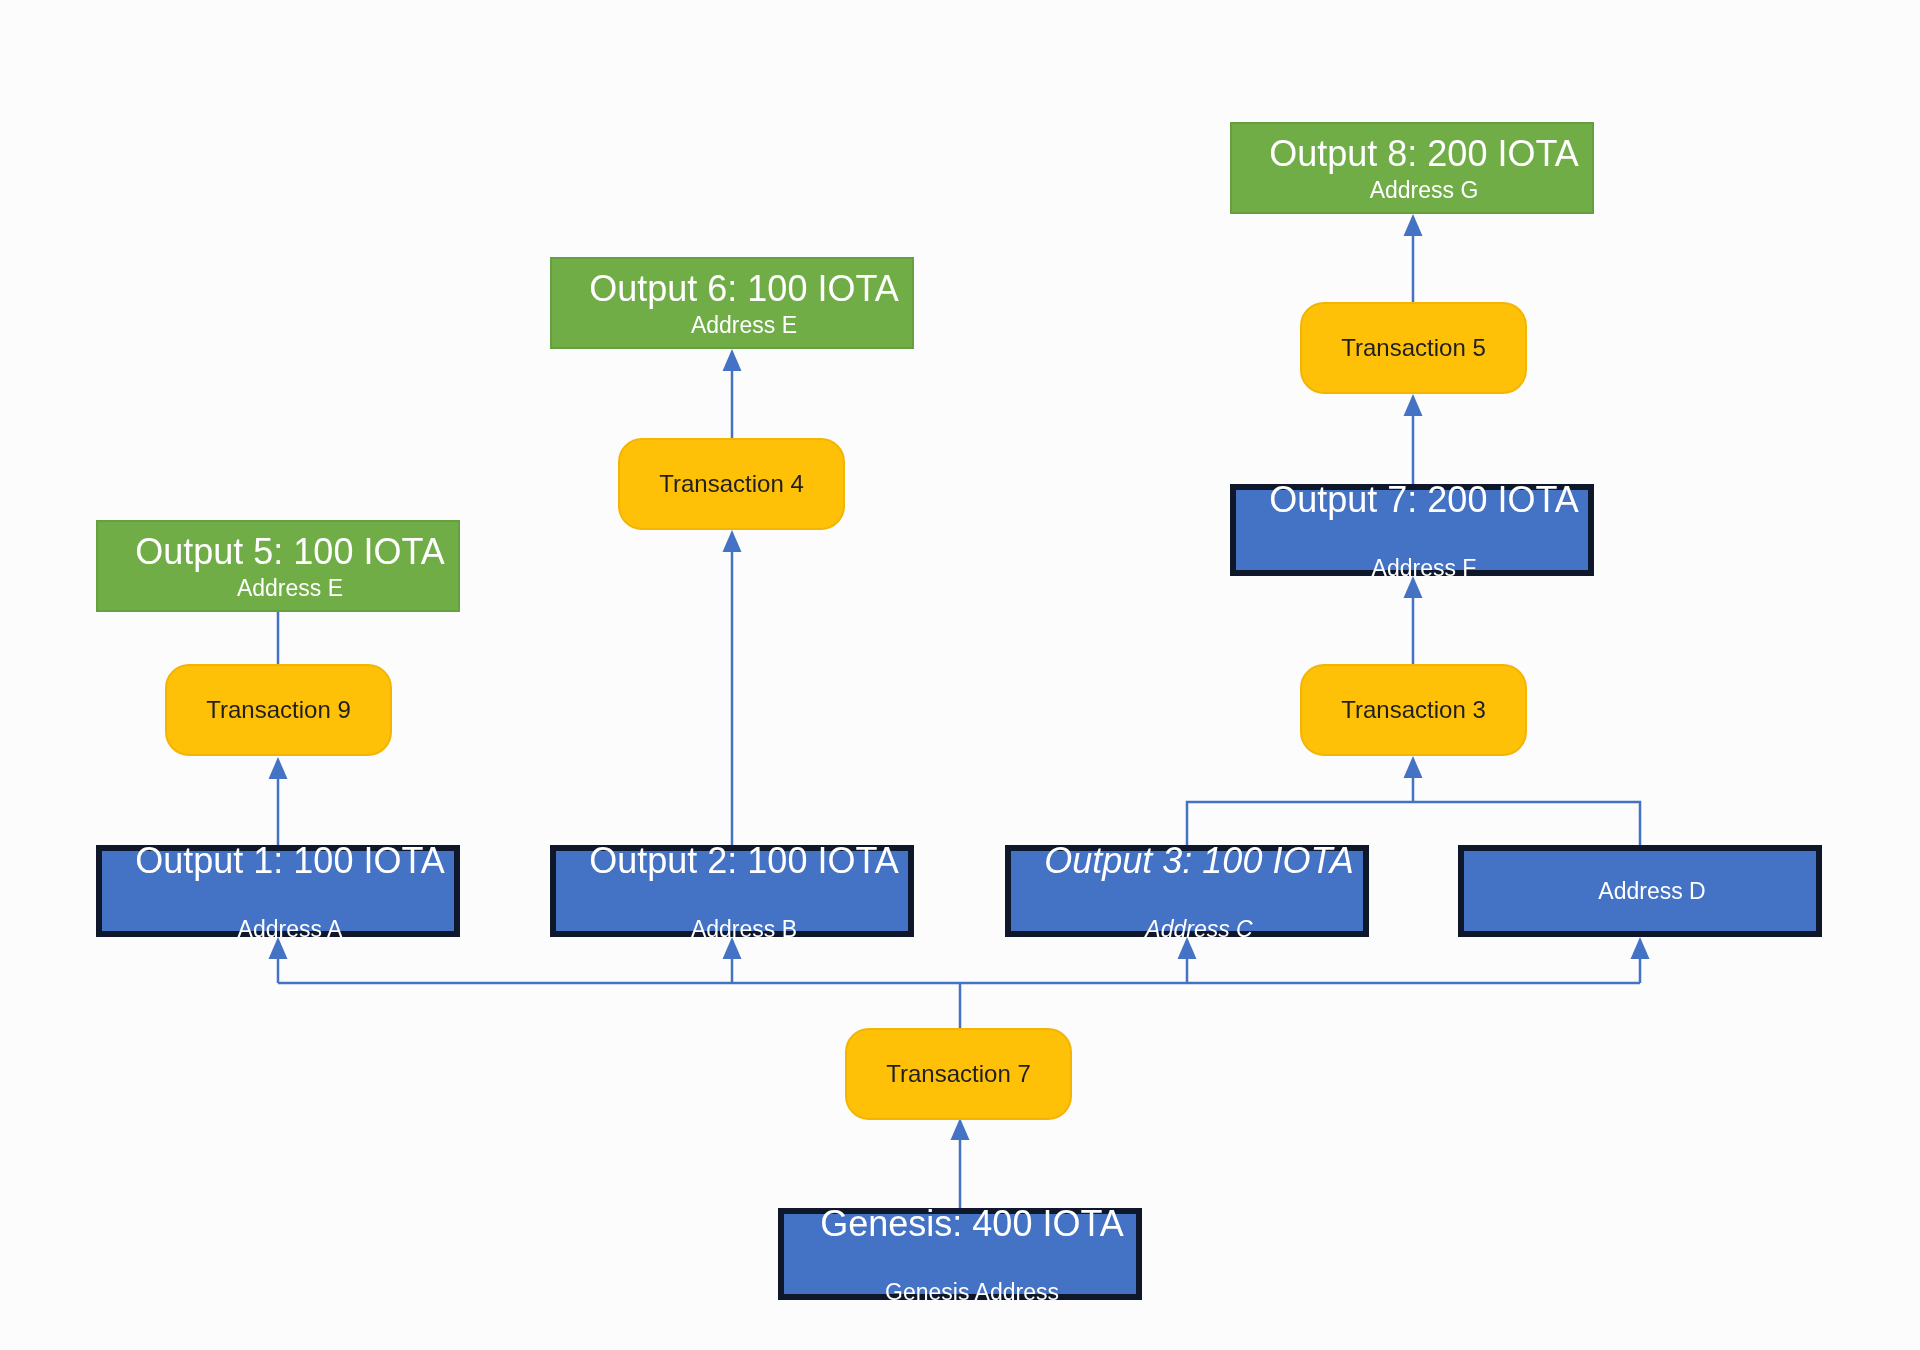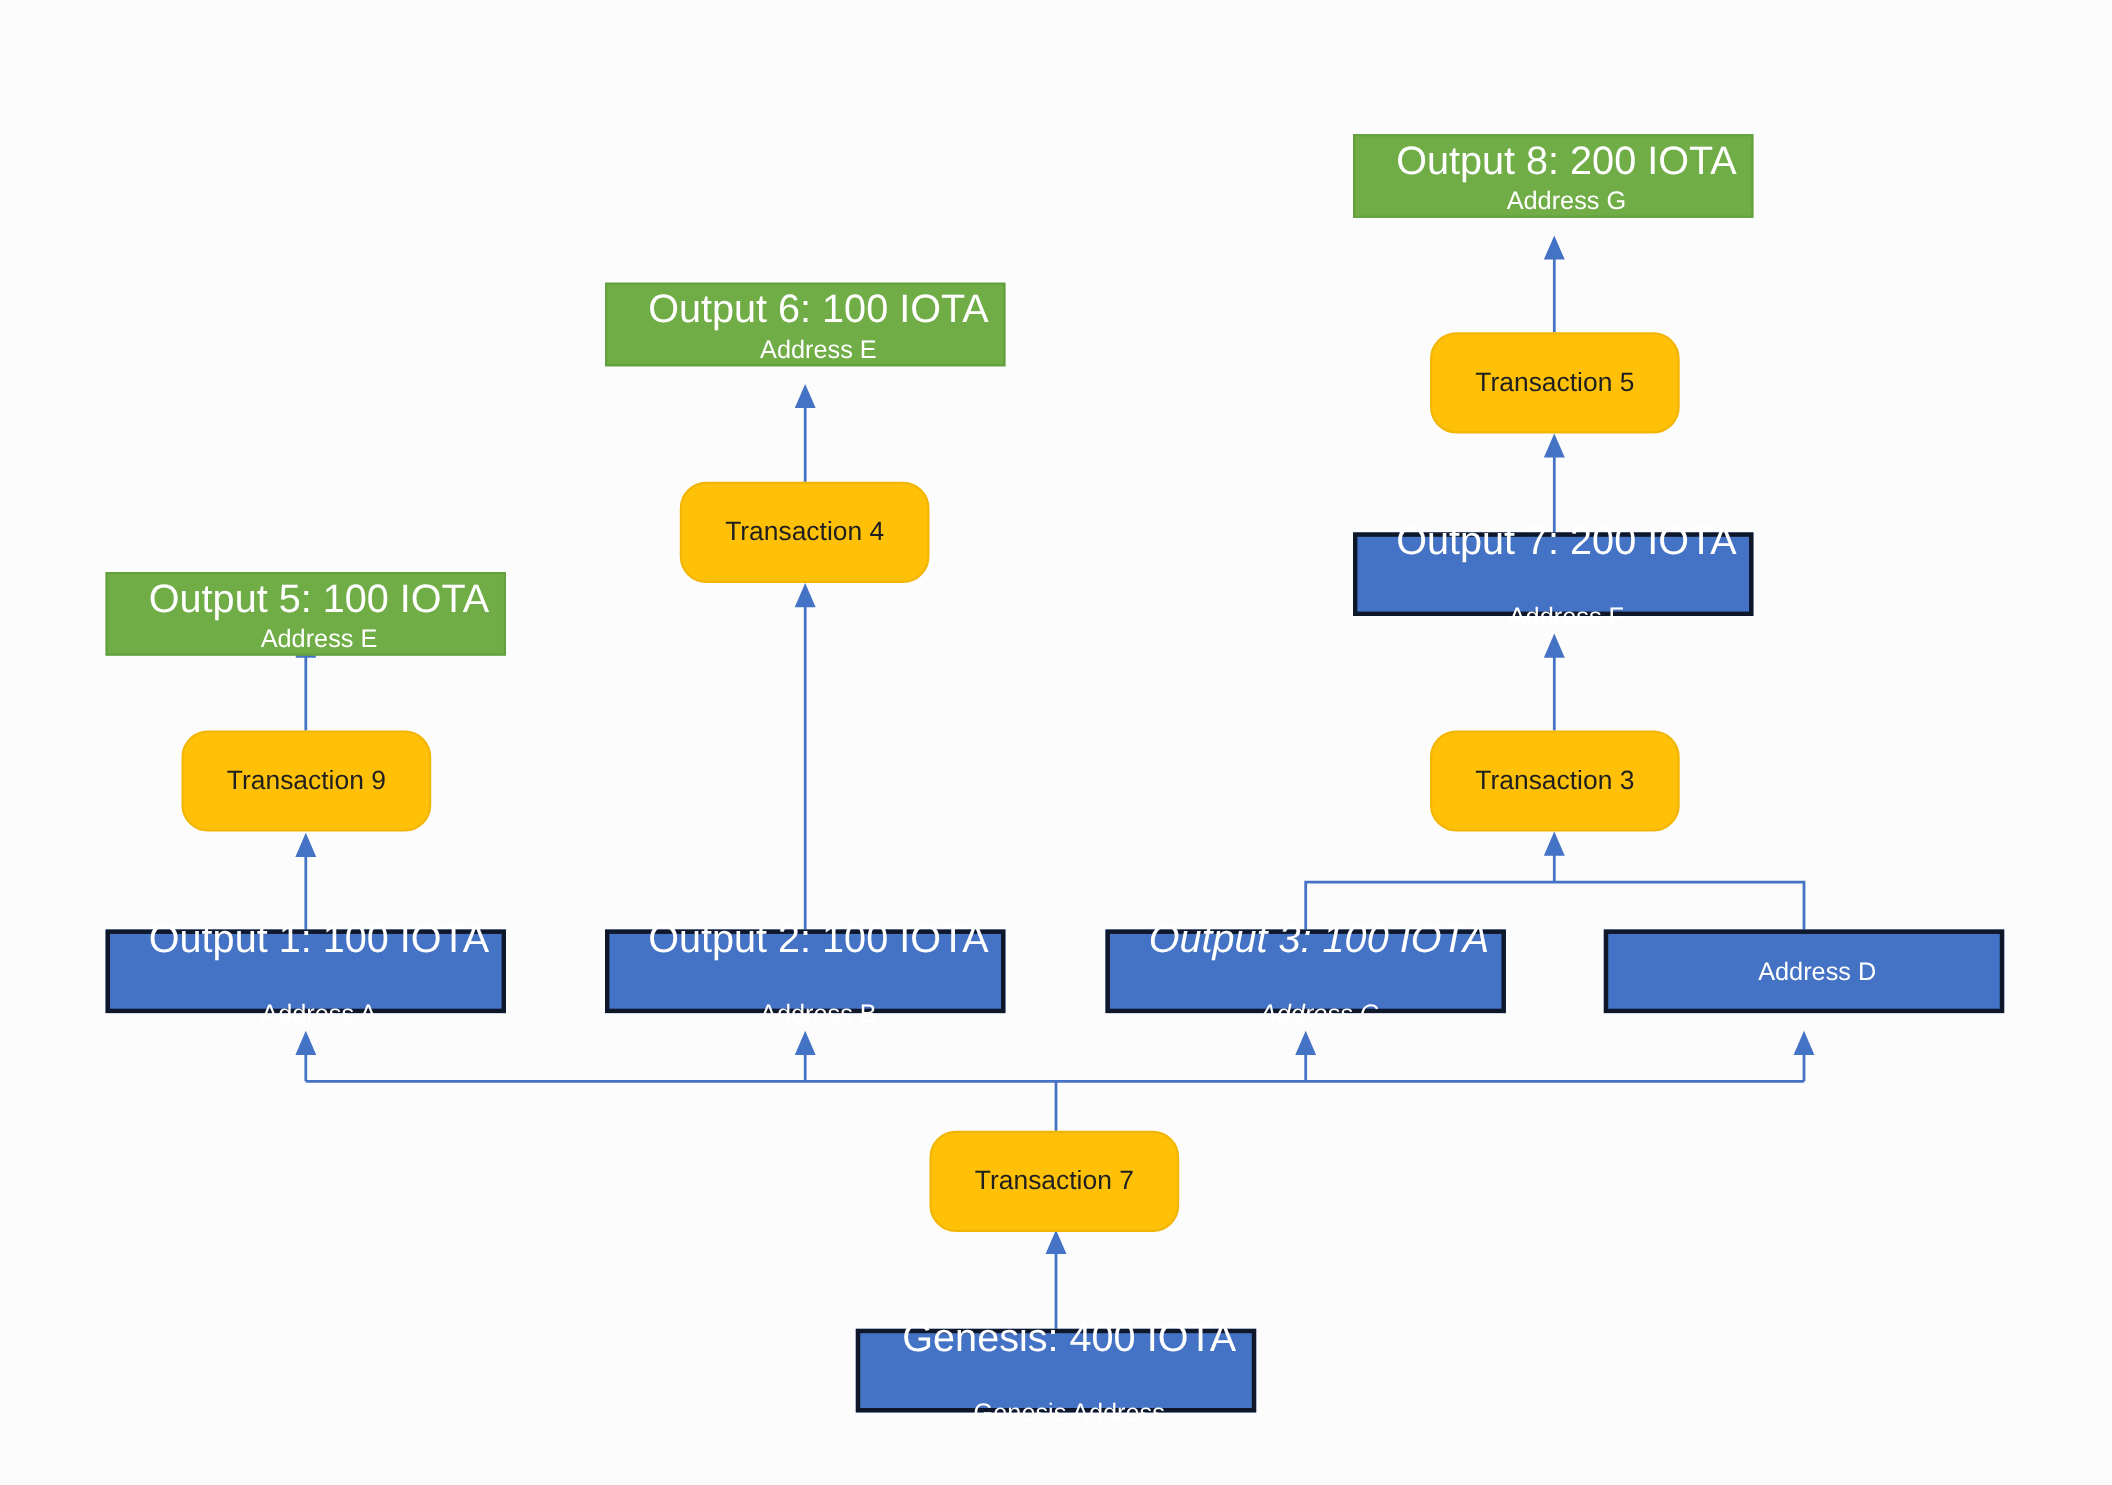--- a/index.html
+++ b/index.html
@@ -29,27 +29,27 @@
     position: absolute;
     display: flex;
     flex-direction: column;
     align-items: center;
     justify-content: center;
     text-align: center;
     box-sizing: border-box;
   }
   .output {
     width: 364px;
-    height: 76px;
+    height: 92px;
     color: #ffffff;
     padding-left: 24px;
   }
   .output.blue {
     background: #4472c4;
-    border: 4px solid #0f172a;
+    border: 6px solid #0f172a;
     gap: 32px;
   }
   .output.green {
     background: #70ad47;
     border: 2px solid #65a03f;
   }
   .node-title {
     font-size: 36px;
     line-height: 44px;
     white-space: nowrap;

